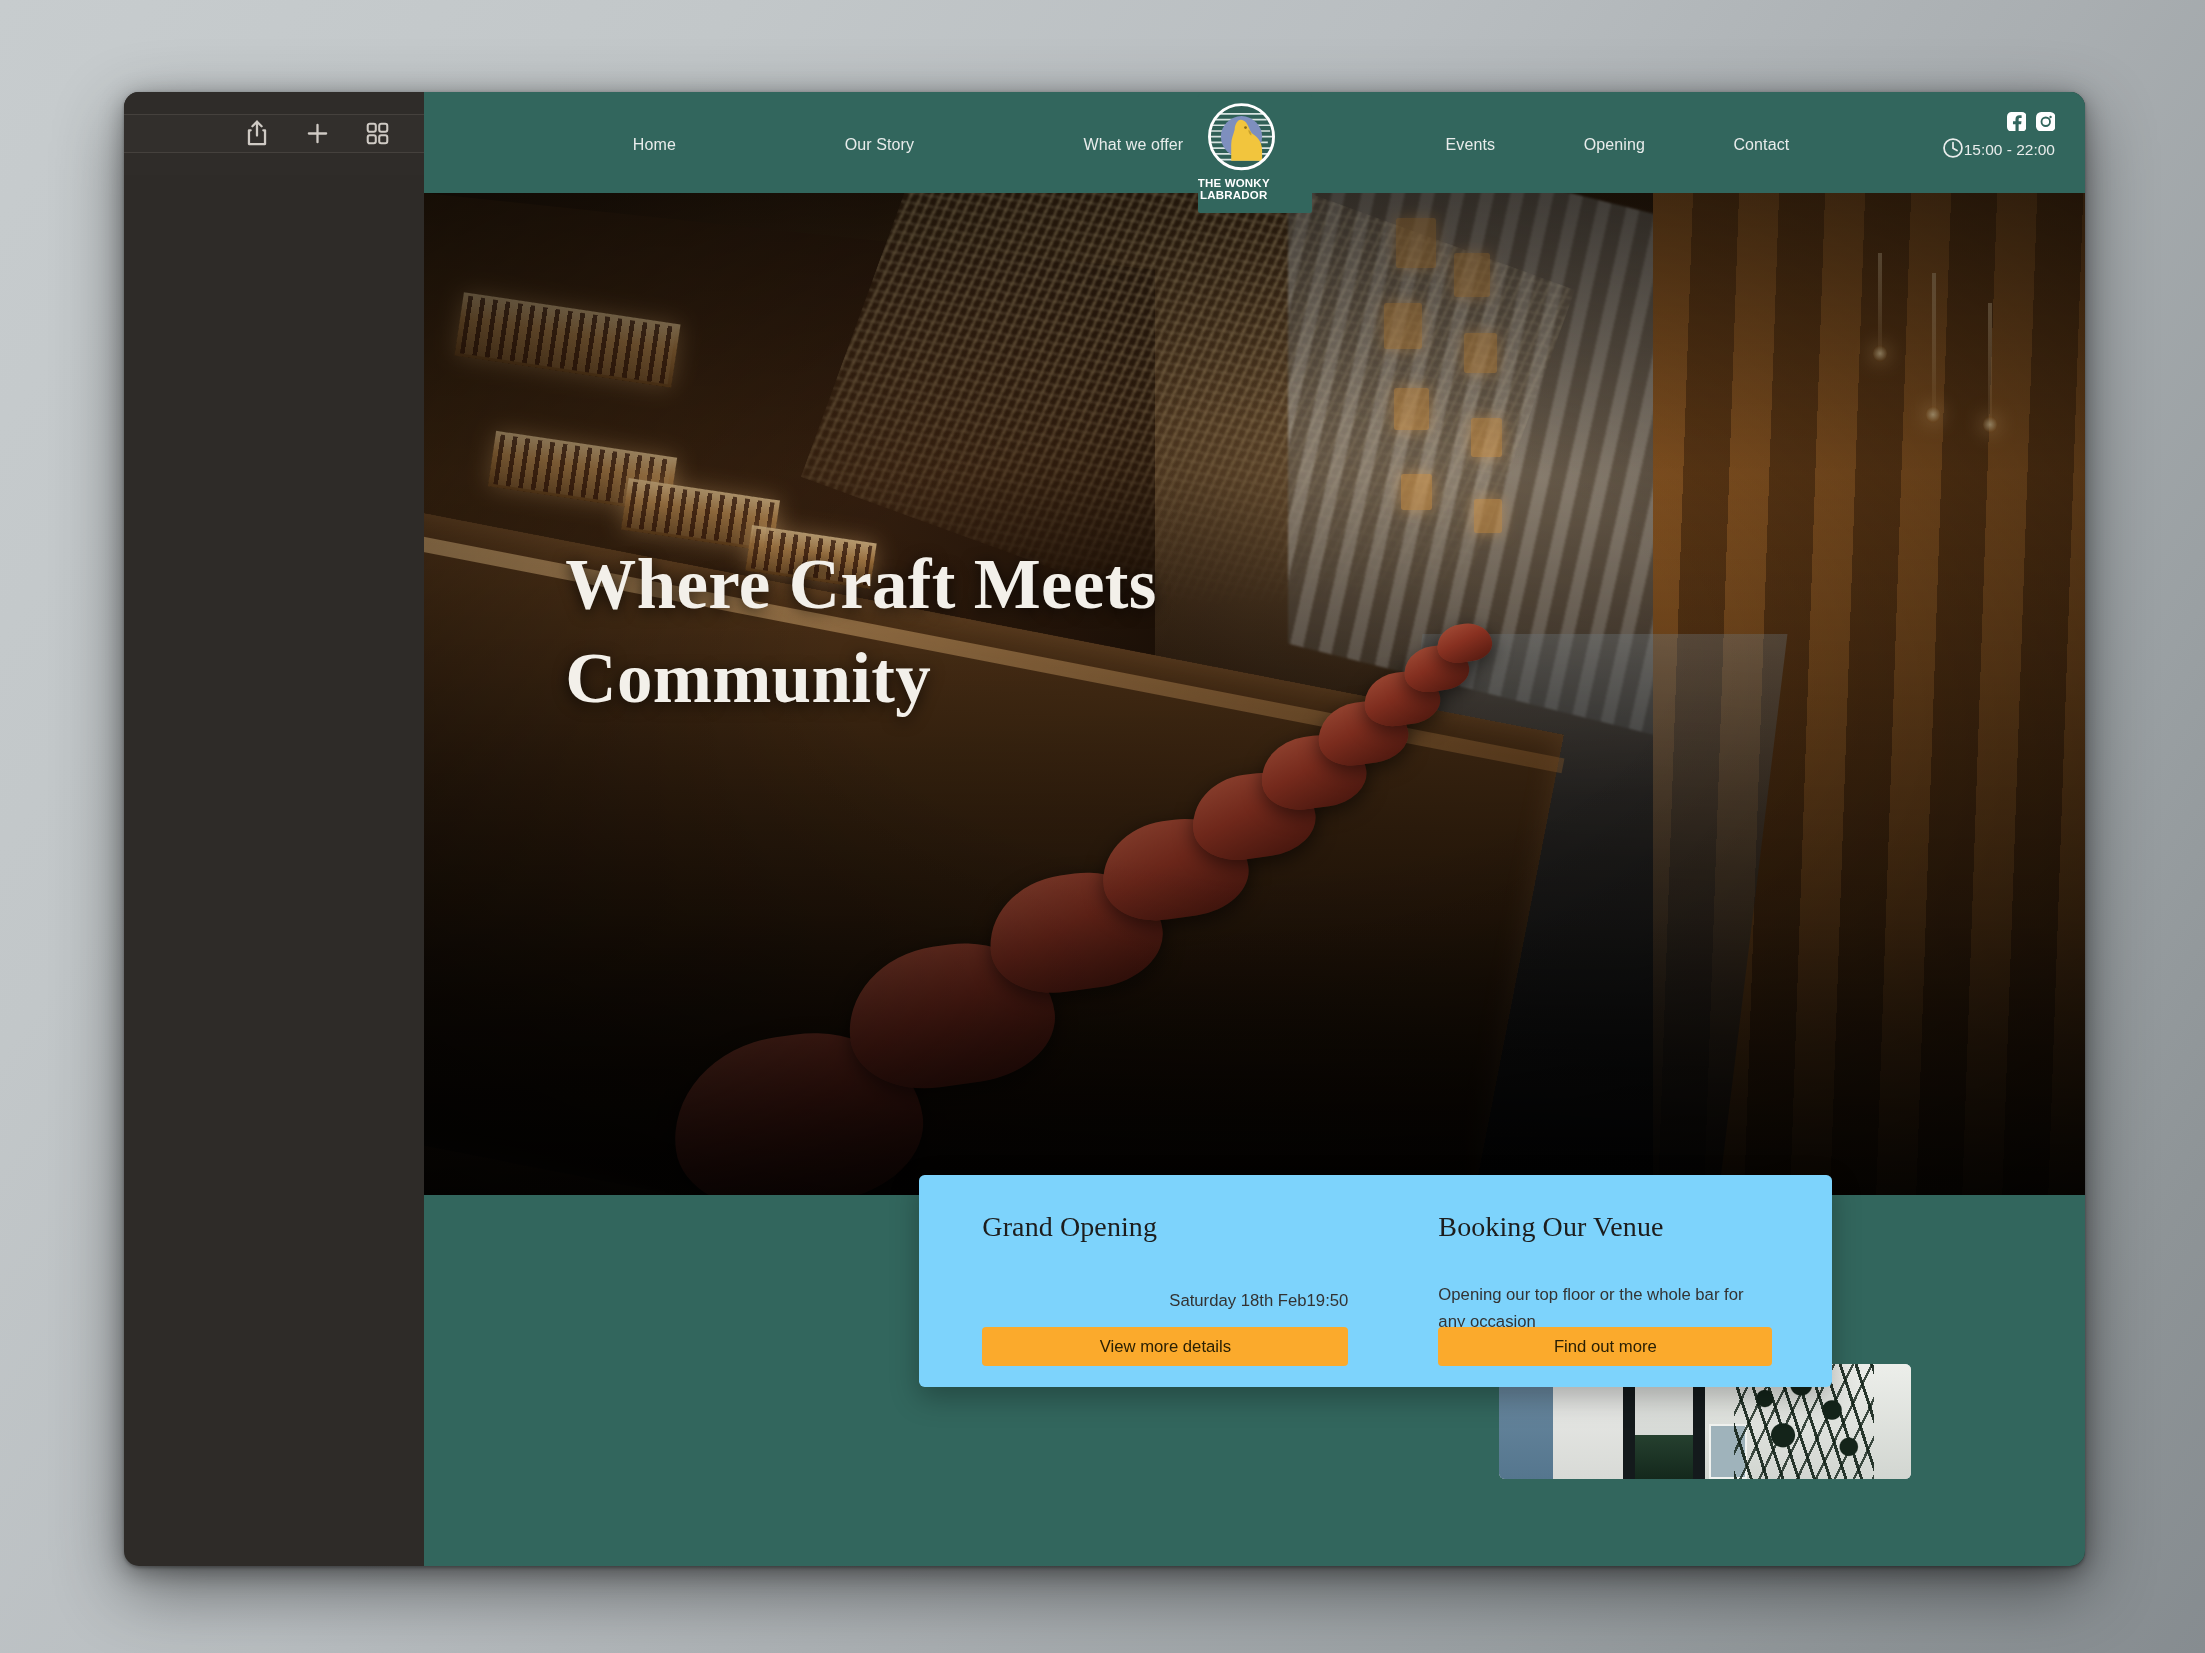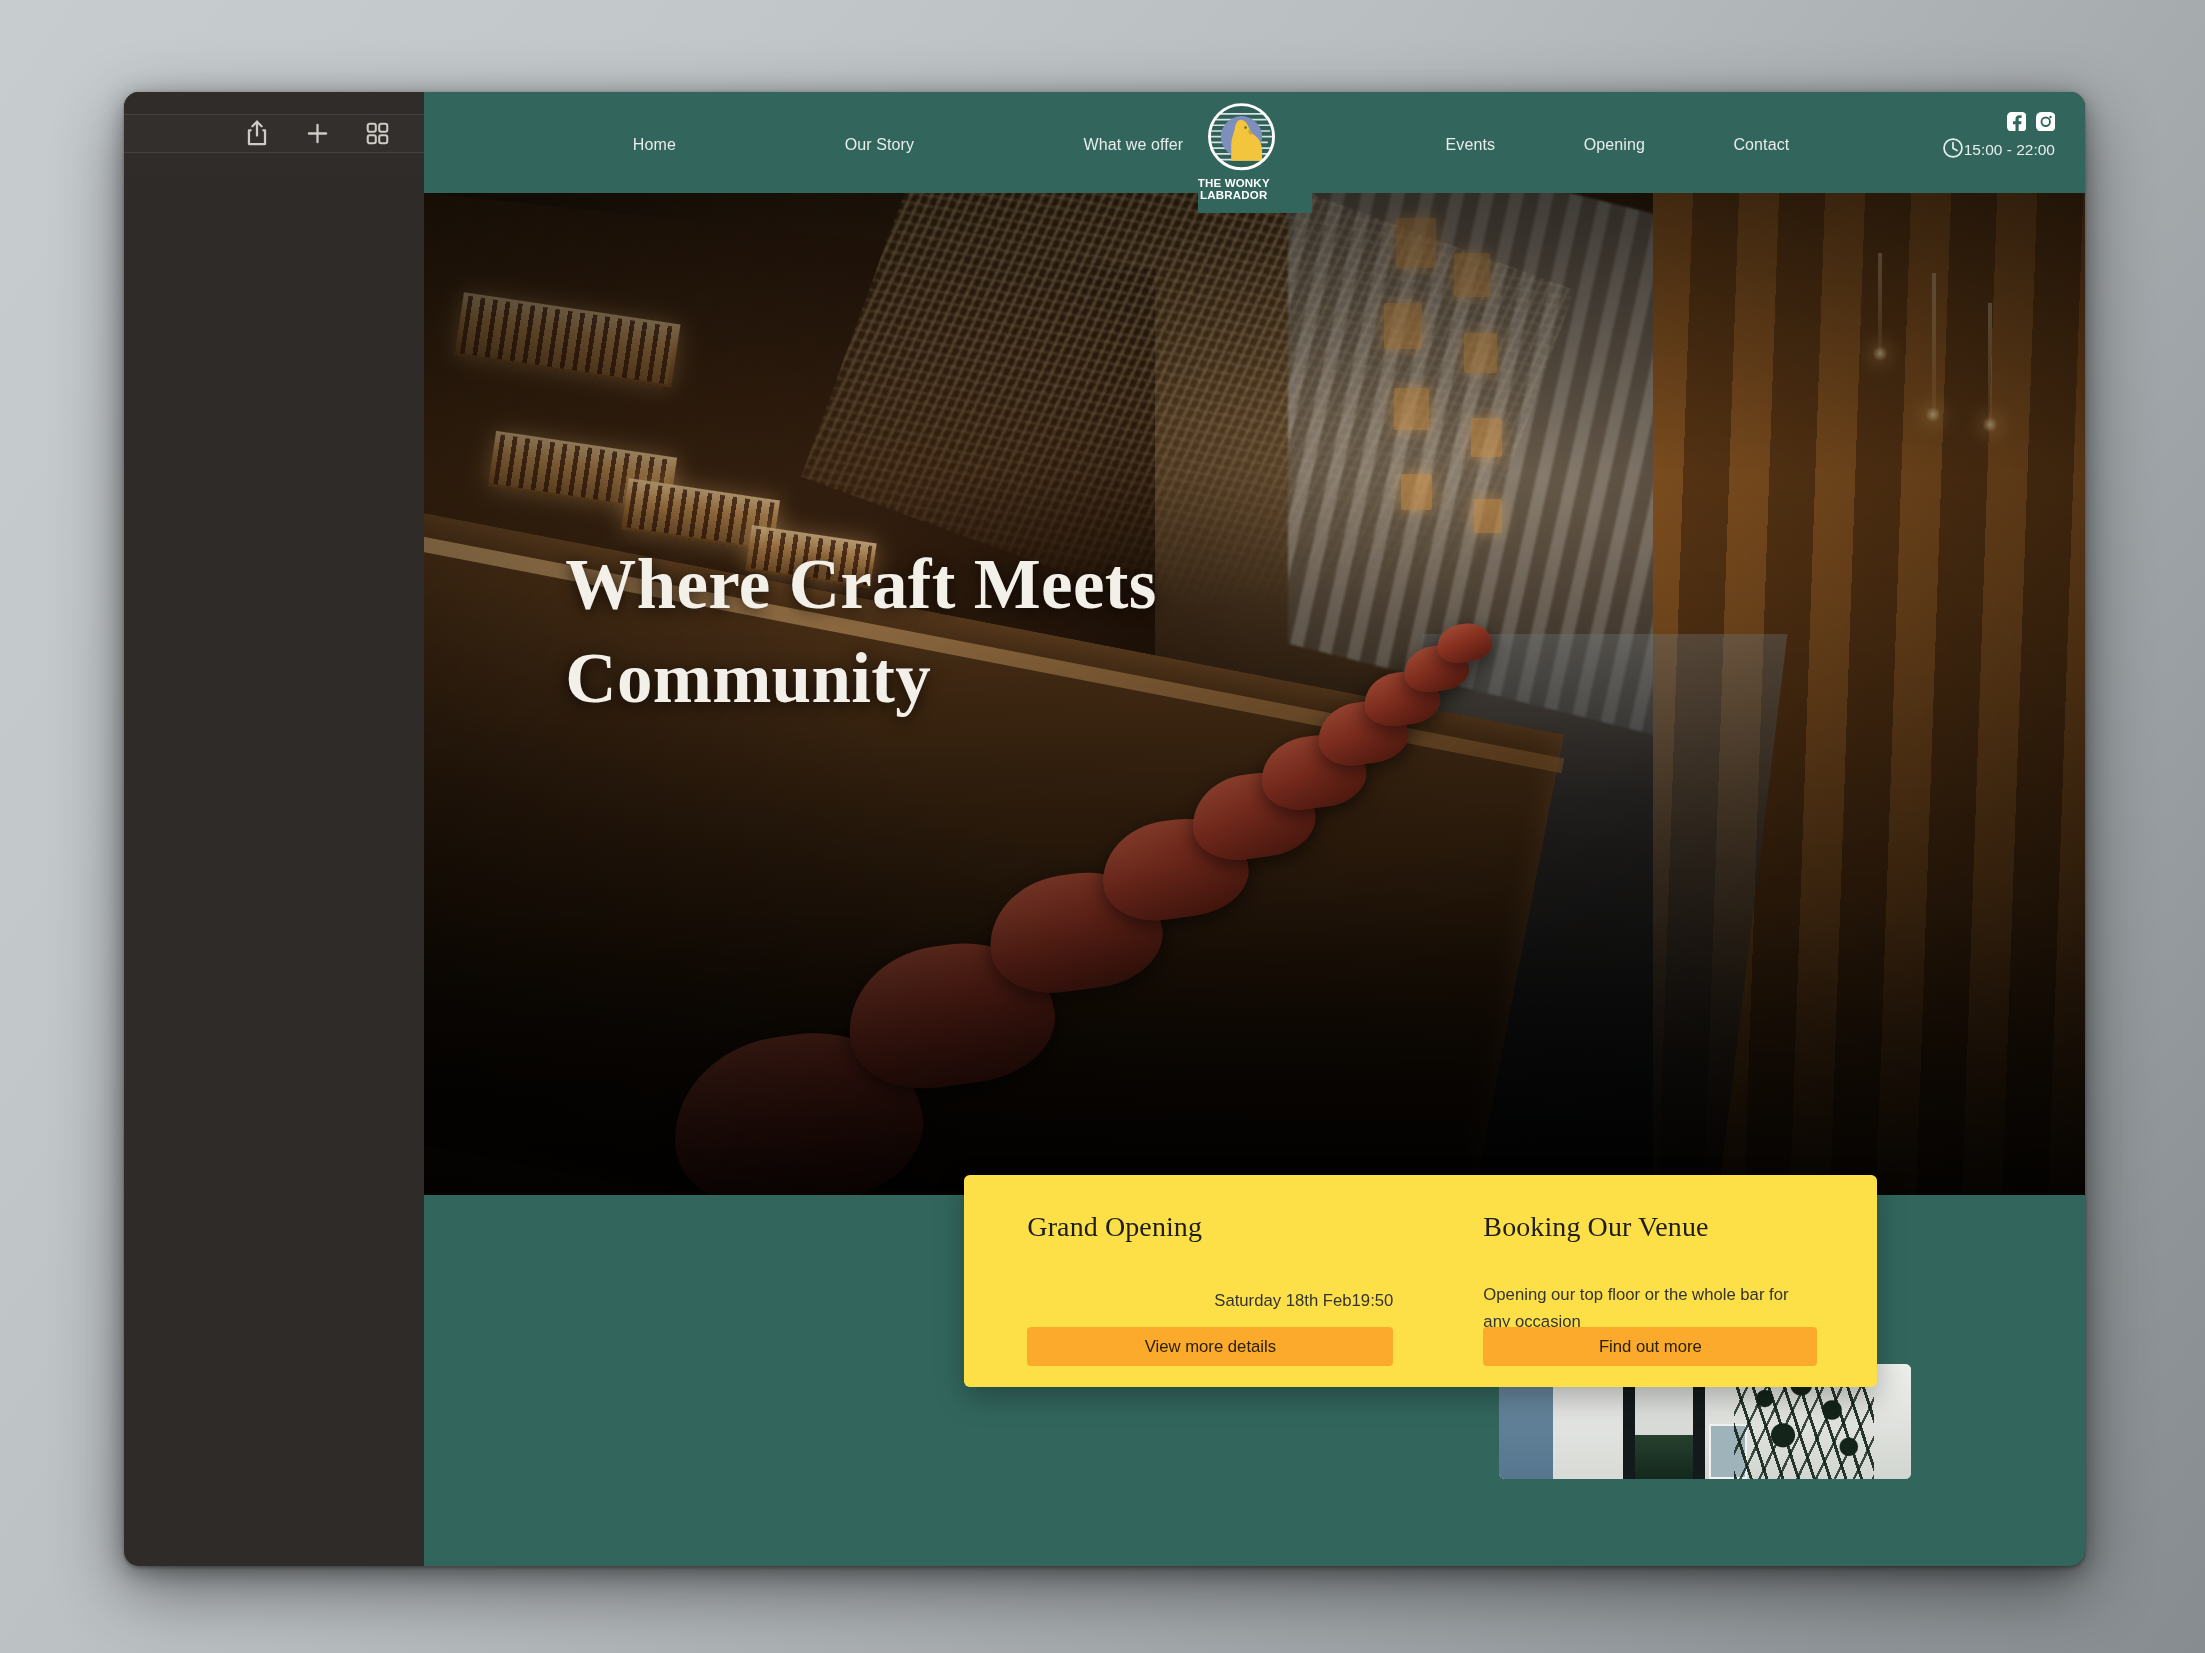--- a/index.html
+++ b/index.html
@@ -436,25 +436,25 @@
   }
   .bp-window {
     position: absolute; left: 51%; top: 52%; width: 9%; height: 48%;
     background: #9fb3bb;
     border: 2.3px solid #f0f2ef;
   }
 
   
   .promo-card {
     position: absolute;
-    left: 540px;
+    left: 495px;
     top: 1083px;
     width: 913px;
     height: 212px;
-    background: #fde047;
+    background: #7dd3fc;
     border-radius: 5.7px;
     display: flex;
     z-index: 40;
     box-shadow: 0 10.3px 29px rgba(0,0,0,0.28);
   }
   .promo-col {
     flex: 1;
     padding: 36px 0 0 0;
     position: relative;
   }

